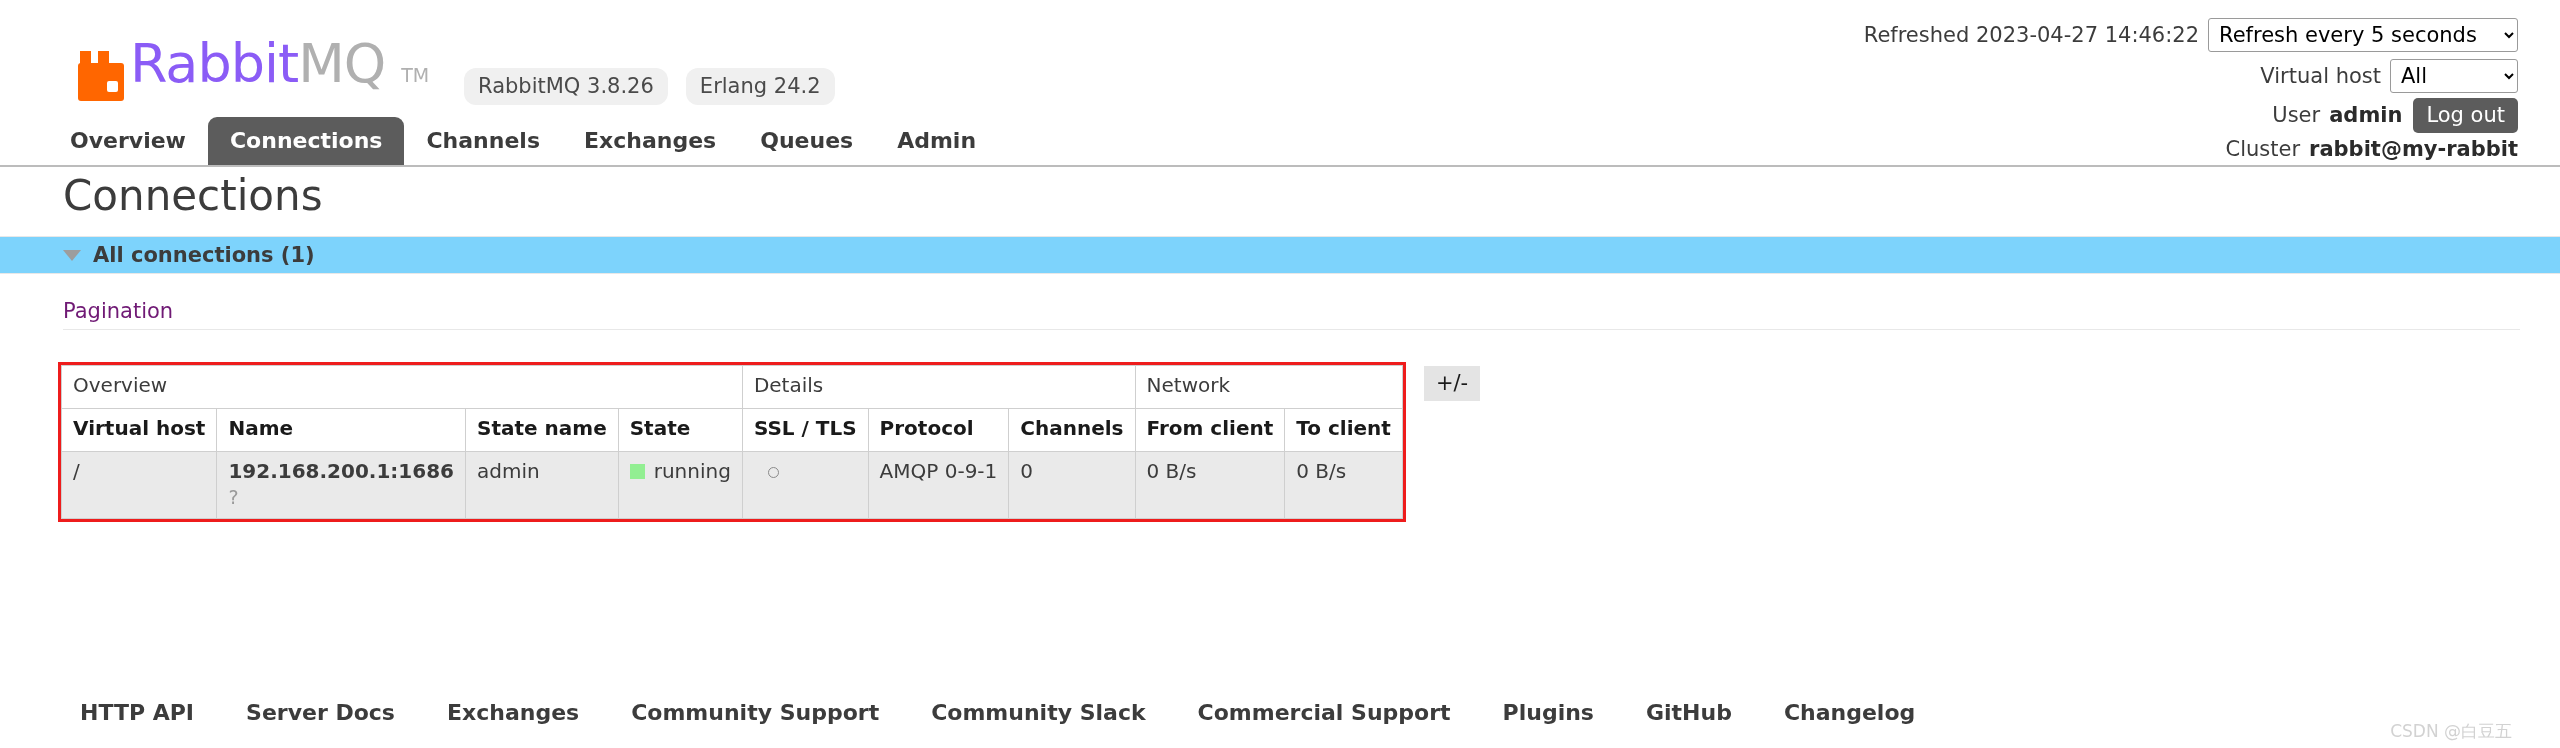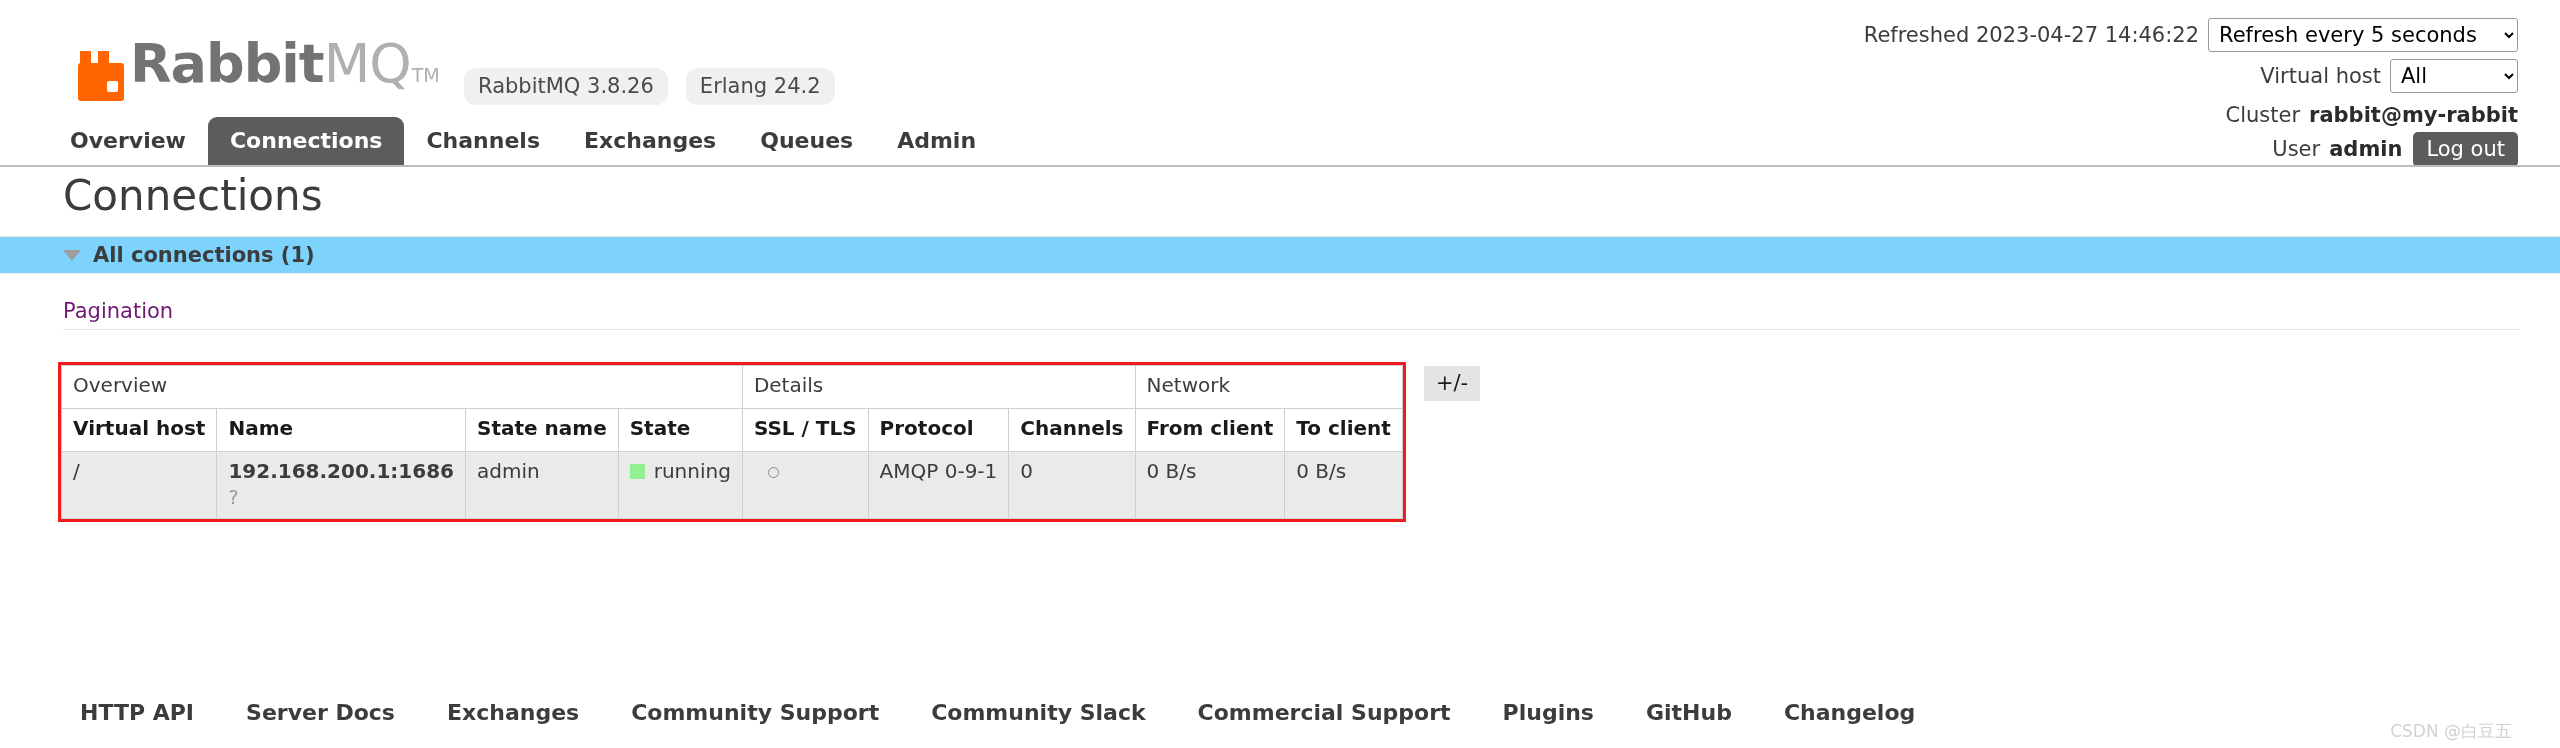--- a/index.html
+++ b/index.html
@@ -60,26 +60,26 @@
     width: 11px; height: 11px;
     background: #ffffff;
     border-radius: 2px;
   }
   .logo-text {
     font-size: 54px;
     line-height: 52px;
     font-weight: 400;
     letter-spacing: -1px;
   }
-  .logo-rabbit { color: #737373; font-weight: bold; }
+  .logo-rabbit { color: #8b5cf6; }
   .logo-mq { color: #b0b0b0; }
   .logo-tm {
     color: #b0b0b0;
     font-size: 19px;
-    margin-left: 1px;
+    margin-left: 16px;
     margin-bottom: 4px;
     letter-spacing: 0;
   }
 
   .version-badges {
     position: absolute;
     left: 464px;
     top: 68px;
     display: flex;
     gap: 18px;
@@ -406,27 +406,27 @@
   <div id="topright">
     <div class="tr-row">
       <span class="tr-label">Refreshed 2023-04-27 14:46:22</span>
       <select class="ui-select" id="refresh-select"><option>Refresh every 5 seconds</option><option>Refresh every 10 seconds</option><option>Refresh every 30 seconds</option><option>Refresh every 60 seconds</option><option>Do not refresh</option></select>
     </div>
     <div class="tr-row">
       <span class="tr-label">Virtual host</span>
       <select class="ui-select" id="vhost-select"><option>All</option><option>/</option></select>
     </div>
     <div class="tr-row plain">
-      <span>Cluster</span>
-      <span class="bold" style="margin-left:9px">rabbit@my-rabbit</span>
-    </div>
-    <div class="tr-row plain">
       <span>User</span>
       <span class="bold" style="margin-left:9px">admin</span>
       <button id="logout-button">Log out</button>
+    </div>
+    <div class="tr-row plain">
+      <span>Cluster</span>
+      <span class="bold" style="margin-left:9px">rabbit@my-rabbit</span>
     </div>
   </div>
 </div>
 
 <div id="nav">
   <div class="nav-inner" id="nav-inner">
       <div class="nav-tab">Overview</div>
       <div class="nav-tab active">Connections</div>
       <div class="nav-tab">Channels</div>
       <div class="nav-tab">Exchanges</div>

